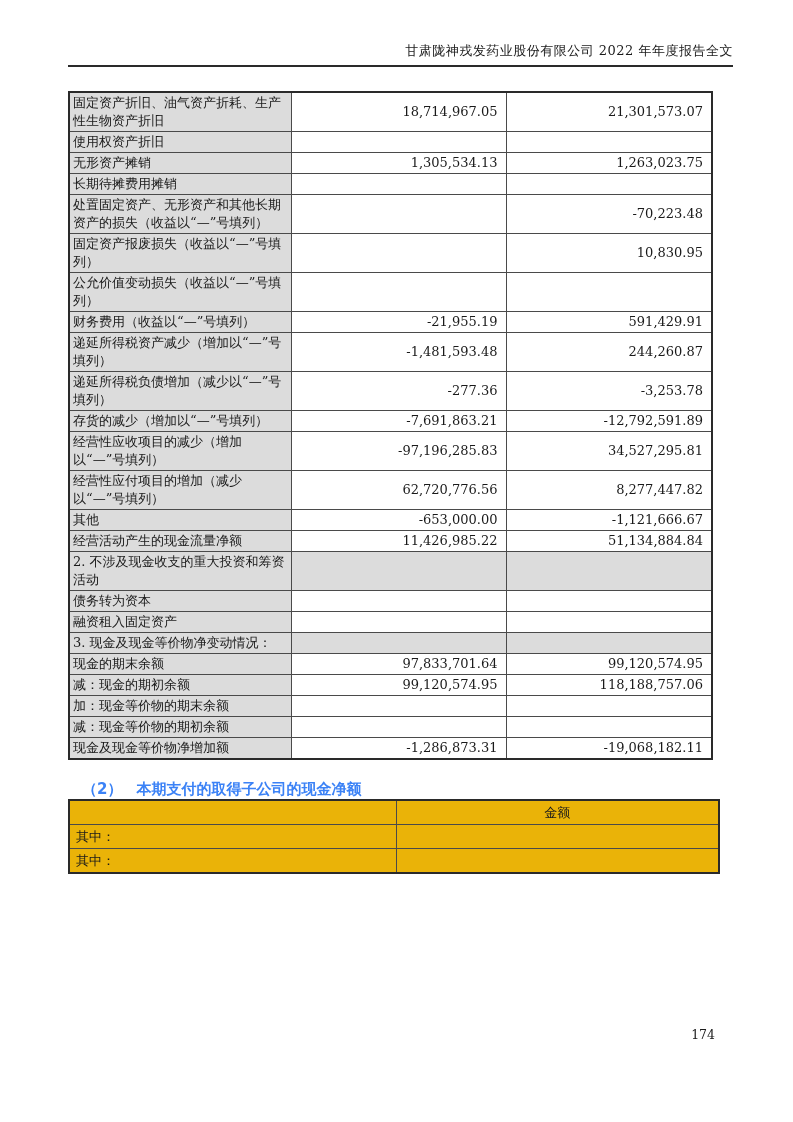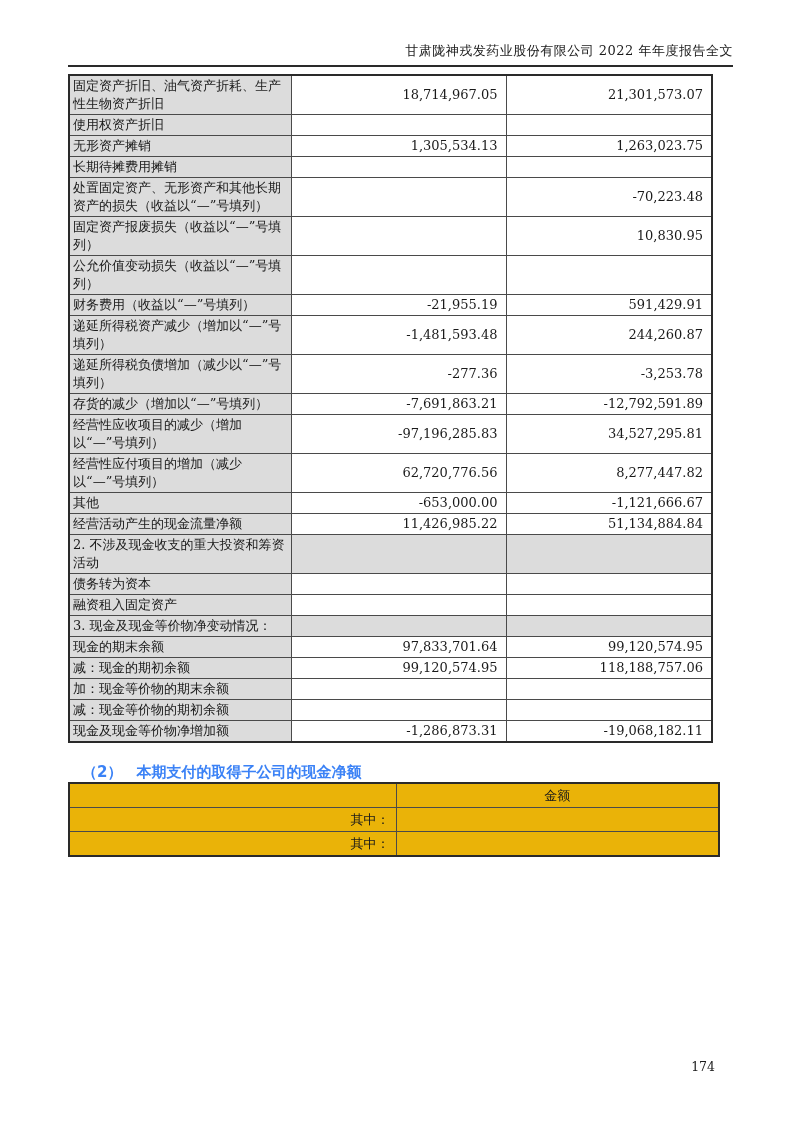--- a/index.html
+++ b/index.html
@@ -15,21 +15,21 @@
   }
   .doc-header {
     font-size:13px;
     text-align:right;
     letter-spacing:0.5px;
     padding-bottom:5px;
     border-bottom:2px solid #2a2a2a;
   }
   table { border-collapse:collapse; table-layout:fixed; }
   .t1 {
-    margin-top:7px;
+    margin-top:24px;
     width:643px;
     font-size:13px;
     line-height:18px;
     border:2px solid #2a2a2a;
   }
   .t1 td { border:1px solid #4a4a4a; vertical-align:middle; word-break:break-all; }
   .t1 .lbl { padding:1px 4px 1px 3px; }
   .t1 .val { text-align:right; padding:1px 8px 1px 4px; white-space:nowrap; }
   .section { text-indent:0; }
   .shade { background:#dcdcdc; }
@@ -48,25 +48,25 @@
     margin:14px 0 3px 0;
   }
   .t2 {
     width:650px;
     font-size:13px;
     line-height:19px;
     border:2px solid #2a2a2a;
   }
   .t2 td { border:1px solid #4a4a4a; padding:2px 6px; background:#eab308; vertical-align:middle; }
   .t2 .hdr { text-align:center; }
-  .t2 .lbl { text-align:right; }
+  .t2 .lbl { text-align:left; }
   .t2 .val2 { text-align:right; }
   .page-number {
     position:absolute;
-    bottom:48px; right:78px;
+    bottom:80px; right:78px;
     font-size:12.5px;
   }
 </style>
 </head>
 <body>
 
 <div class="page">
 
   <div class="doc-header">
     <span>甘肃陇神戎发药业股份有限公司 2022 年年度报告全文</span>

